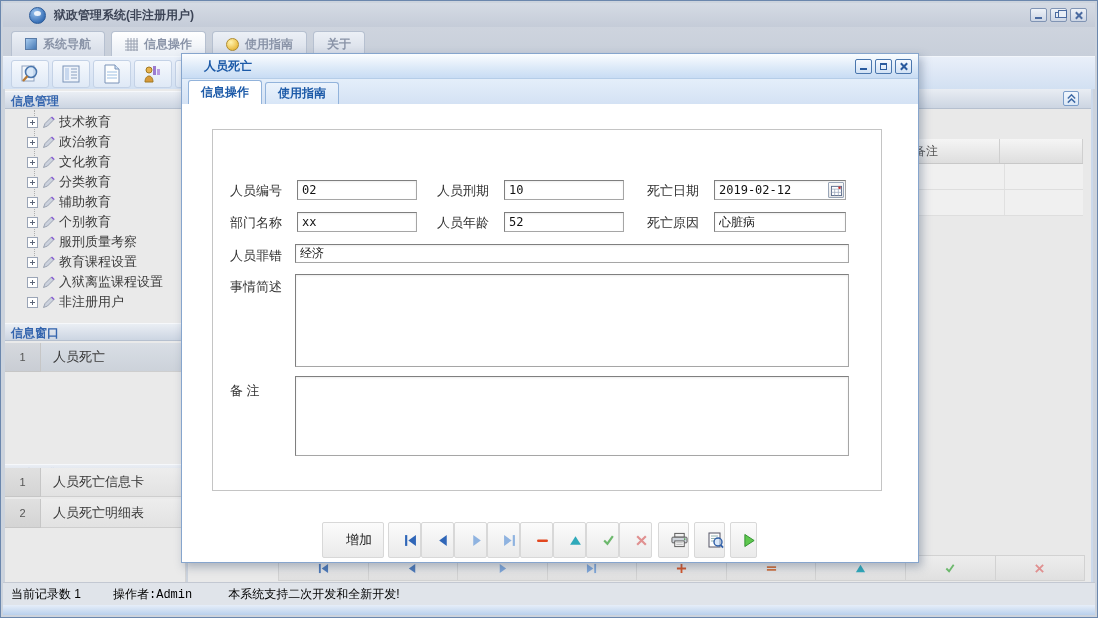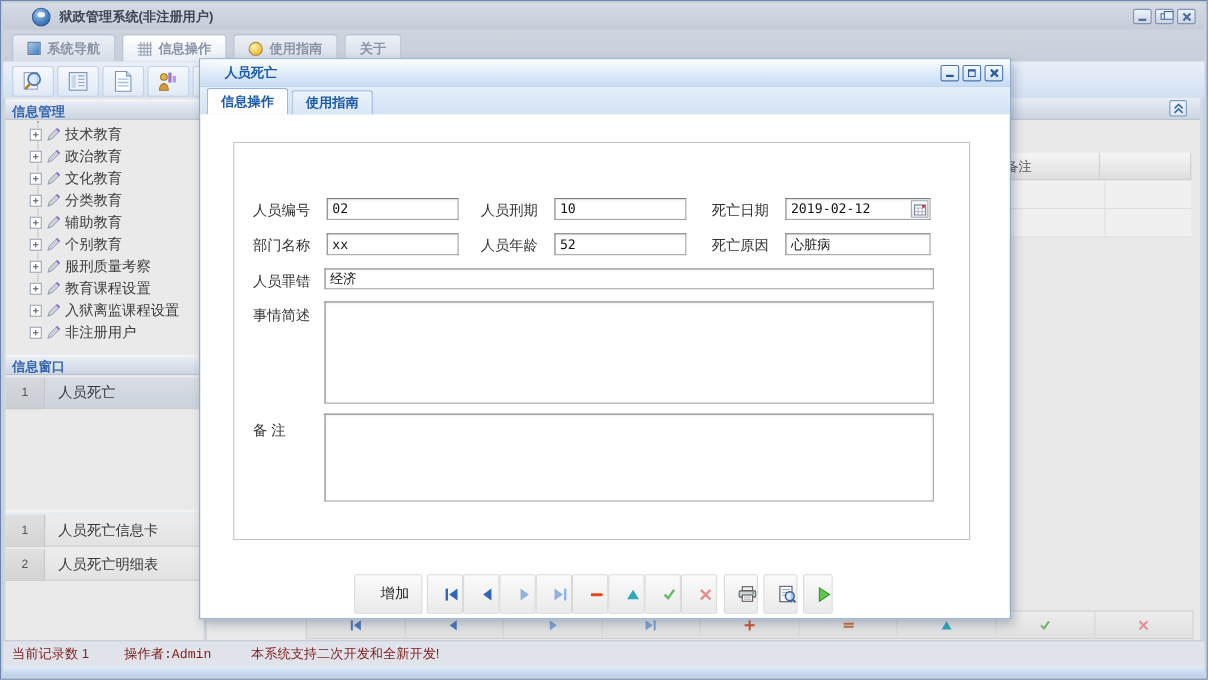--- a/index.html
+++ b/index.html
@@ -71,21 +71,21 @@
   .bg-th-cell{font-size:12px;color:#555;display:flex;align-items:center;padding-left:26px;flex:1.5;border-right:1px solid #cfcfcf;}
   .bg-th-cell2{flex:1;}
   .bg-row{display:flex;height:26px;border-bottom:1px solid #dedede;background:#f0f0f0;}
   .bg-row .c1{flex:1.5;border-right:1px solid #e0e0e0;} .bg-row .c2{flex:1;}
   .bg-toolbar{position:absolute;left:90px;right:6px;bottom:1px;height:26px;display:flex;}
   .bg-tb-cell{flex:1;border:1px solid #d2d2d2;border-left:none;background:linear-gradient(#ededed,#e0e0e0);
               display:flex;align-items:center;justify-content:center;}
   .bg-tb-cell:first-child{border-left:1px solid #d2d2d2;}
   
   .statusbar{position:absolute;left:2px;right:2px;bottom:12px;height:23px;background:#e0e4ea;
-             border-top:1px solid #c3c8d2;display:flex;align-items:center;font-size:12px;color:#7f1d1d;padding-left:8px;}
+             border-top:1px solid #c3c8d2;display:flex;align-items:center;font-size:12px;color:#000000;padding-left:8px;}
   .statusbar .s2{margin-left:32px;font-family:Liberation Mono, monospace;} .statusbar .s3{margin-left:36px;}
   .bottom-strip{position:absolute;left:2px;right:2px;bottom:2px;height:10px;background:linear-gradient(#e6eef9,#b9d0ec);}
   
   .dialog{position:absolute;left:180px;top:52px;width:738px;height:510px;background:#fff;
           border:1px solid #86a5cd;box-shadow:3px 4px 9px rgba(50,70,100,.35);z-index:10;}
   .dlg-titlebar{height:25px;background:linear-gradient(#fbfdff,#ddeaf8 55%,#c8dcf4);
                 display:flex;align-items:center;padding:0 6px 0 22px;border-bottom:1px solid #b5cde8;}
   .dlg-title{flex:1;font-size:12px;font-weight:bold;color:#1c5aa8;}
   .dbtn{width:17px;height:15px;border:1px solid #4a76ad;border-radius:2px;margin-left:3px;
         background:linear-gradient(#f7faff,#d2e2f5);display:flex;align-items:center;justify-content:center;}

